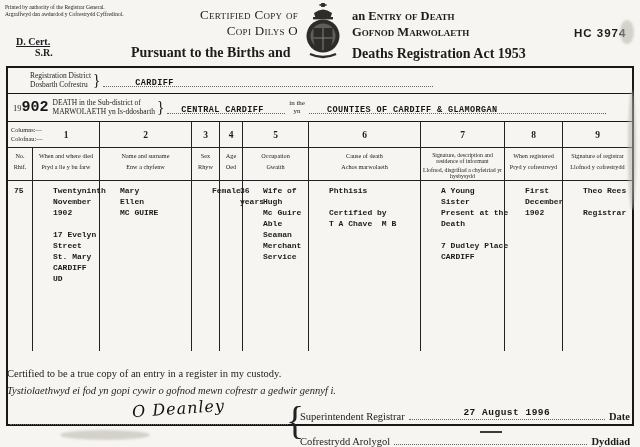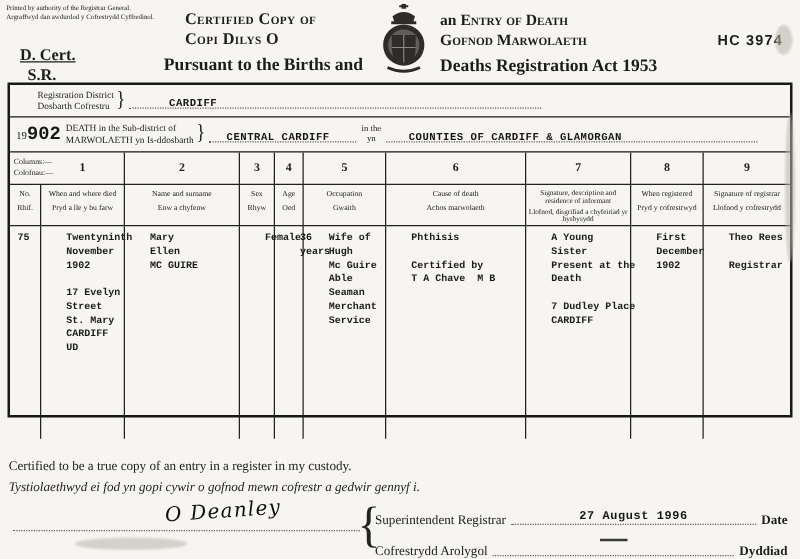--- a/index.html
+++ b/index.html
@@ -11,34 +11,34 @@
     position:relative;
     overflow:hidden;
   }
   .abs{ position:absolute; }
   .mono{ font-family:"Liberation Mono", monospace; font-weight:700; color:#161616; }
   .sc{ font-variant:small-caps; }
   .b{ font-weight:700; }
 
   
   .printed-by{ left:5px; top:4px; width:150px; font-size:5.5px; line-height:7px; }
-  .d-cert{ left:16px; top:36px; font-size:13px; font-weight:700; }
+  .d-cert{ left:16px; top:36px; font-size:10px; font-weight:700; }
   .d-cert .u{ text-decoration:underline; }
-  .d-cert .sr{ margin-left:6px;font-family:Liberation Serif, serif; }
-  .cc-title{ left:148px; top:7px; width:150px; text-align:left;
-             font-size:13px; font-weight:700; line-height:16px; letter-spacing:.3px; }
+  .d-cert .sr{ margin-left:19px;font-family:Liberation Serif, serif; }
+  .cc-title{ left:148px; top:7px; width:150px; text-align:right;
+             font-size:13px; font-weight:400; line-height:16px; letter-spacing:.3px; }
   .pursuant{ left:131px; top:45px; font-size:14px; font-weight:700; }
   .crest{ left:304px; top:3px; }
   .eod-title{ left:352px; top:8px; font-size:12.5px; font-weight:700; line-height:16px; }
   .act{ left:352px; top:46px; font-size:14px; font-weight:700; }
   .serial{ left:574px; top:27px; font-size:11.5px; font-weight:700;
            font-family:"Liberation Sans", sans-serif; letter-spacing:1px; }
 
   
-  .main-box{ left:6px; top:66px; width:628px; height:268px;
+  .main-box{ left:6px; top:66px; width:628px; height:360px;
              border:2px solid #181818; background:transparent; }
 
   .rowline{ display:flex; align-items:center; border-bottom:1.5px solid #181818; }
   .row-district{ height:26px; }
   .row-sub{ height:28px; }
   .lblblock{ font-size:7.5px; line-height:8.5px; }
   .brace{ font-size:15px; font-weight:400; margin:0 3px 0 2px; transform:scaleY(1.15); display:inline-block; }
   .dotfill{ border-bottom:1px dotted #66625c; display:flex; align-items:flex-end; height:12px; }
   .typed{ font-family:"Liberation Mono", monospace; font-weight:700; font-size:8.5px; color:#161616;
           position:relative; top:2px; letter-spacing:.4px; white-space:nowrap; }

